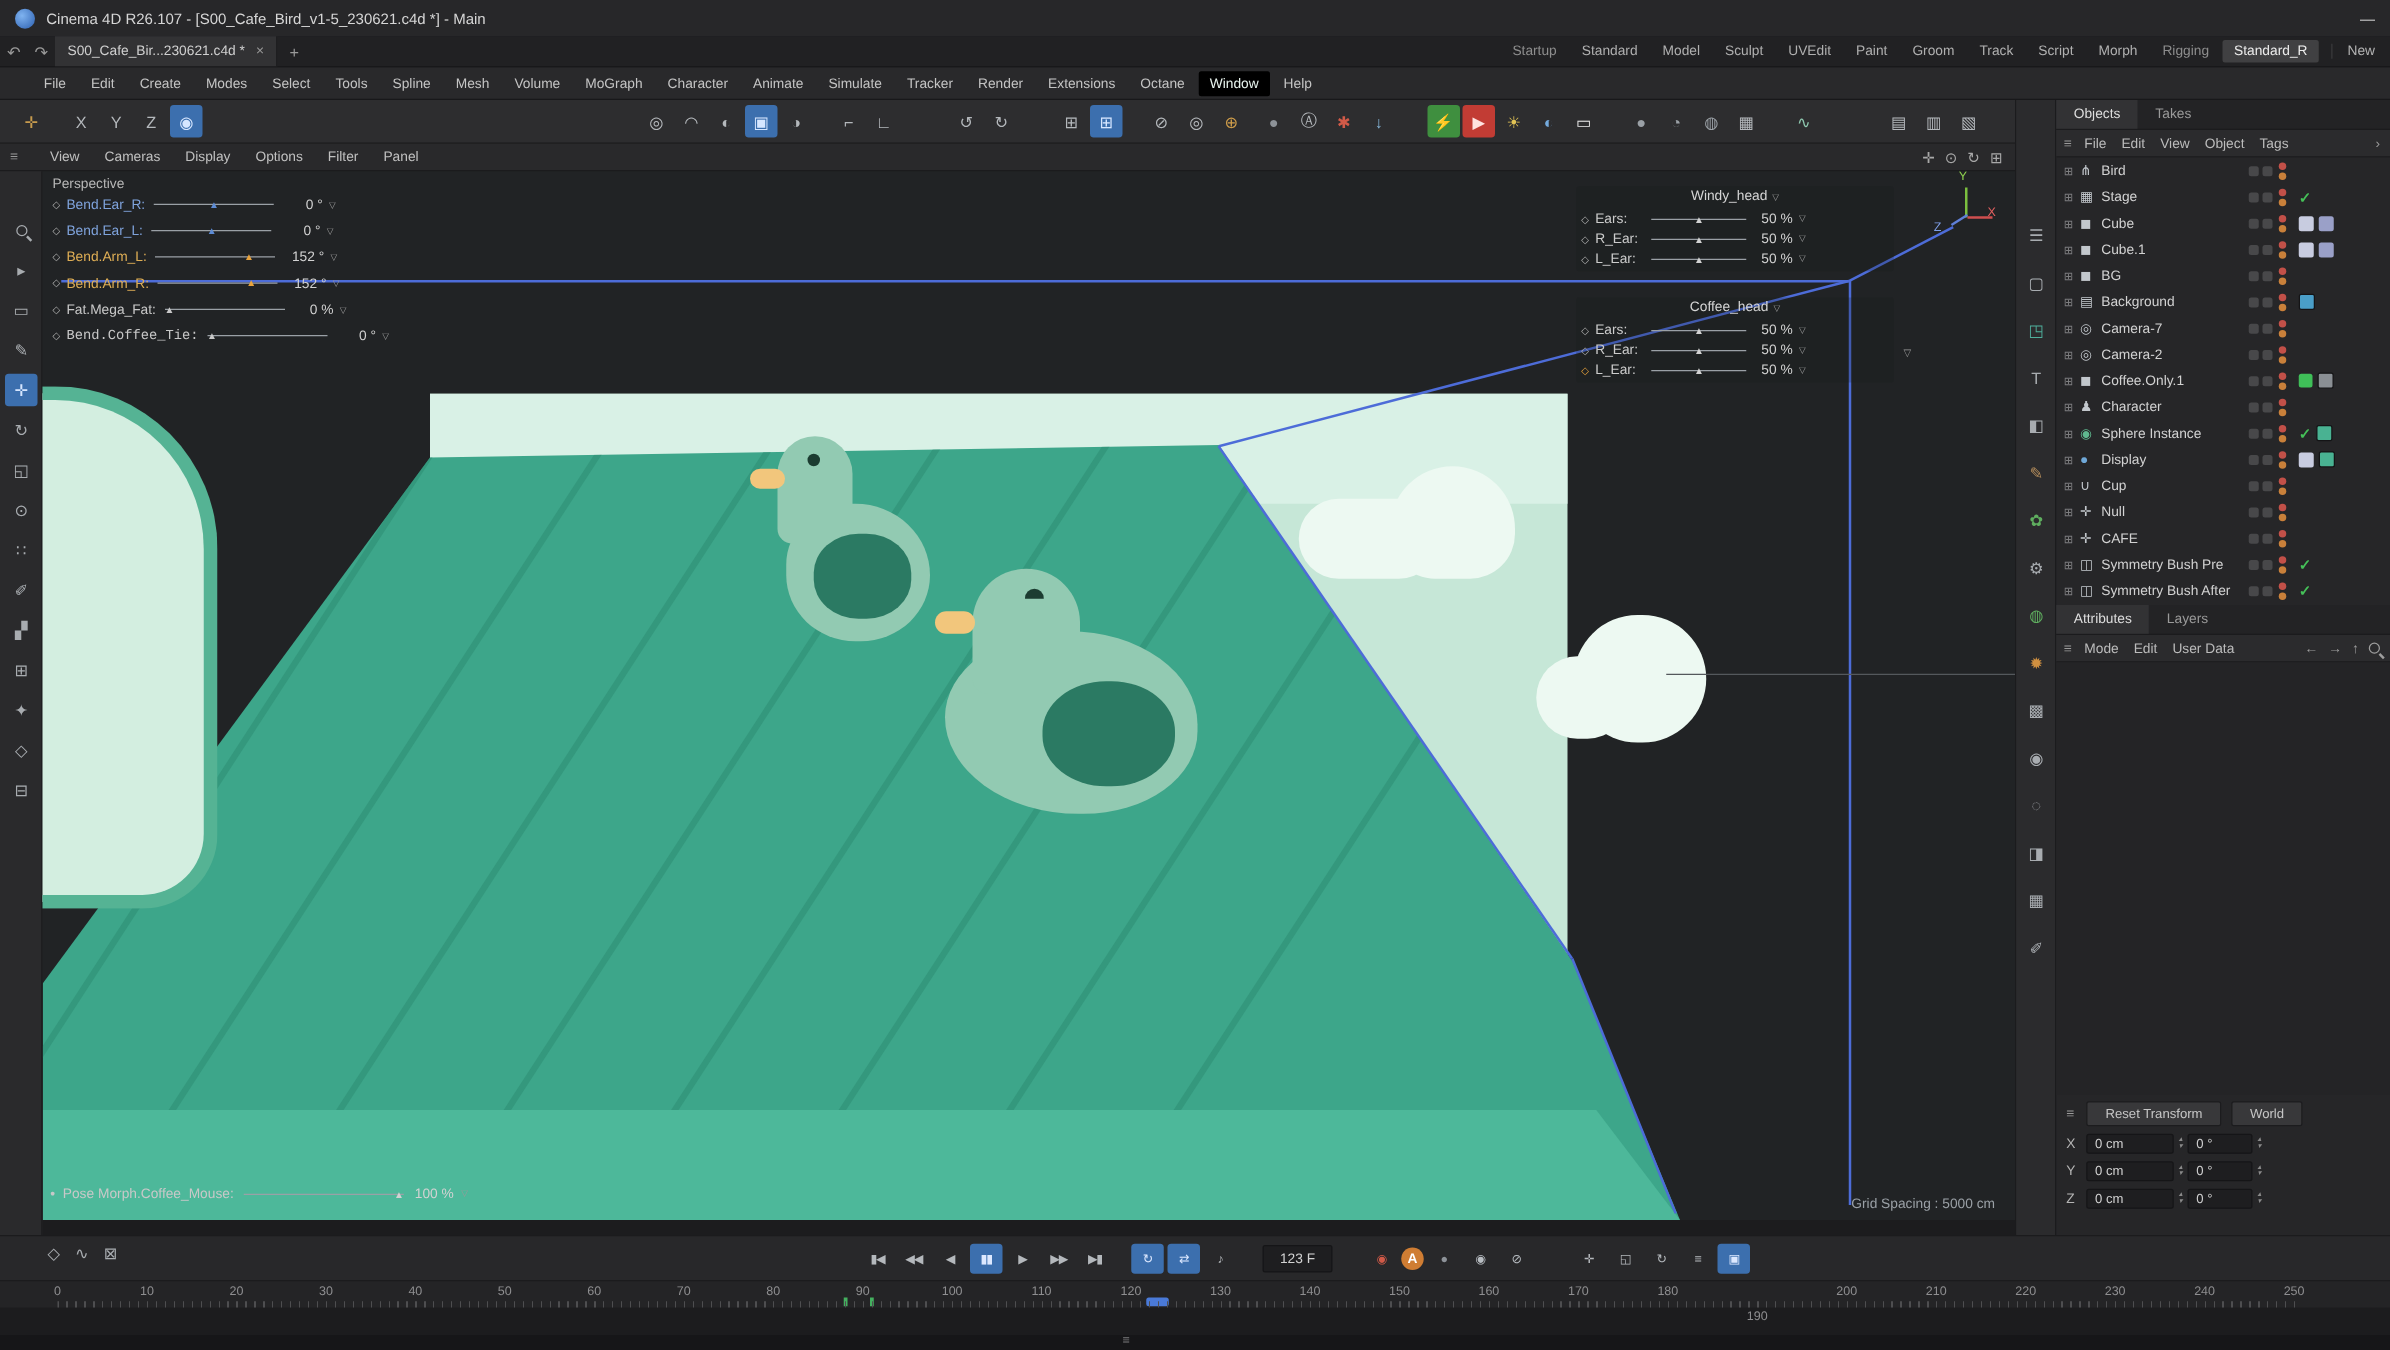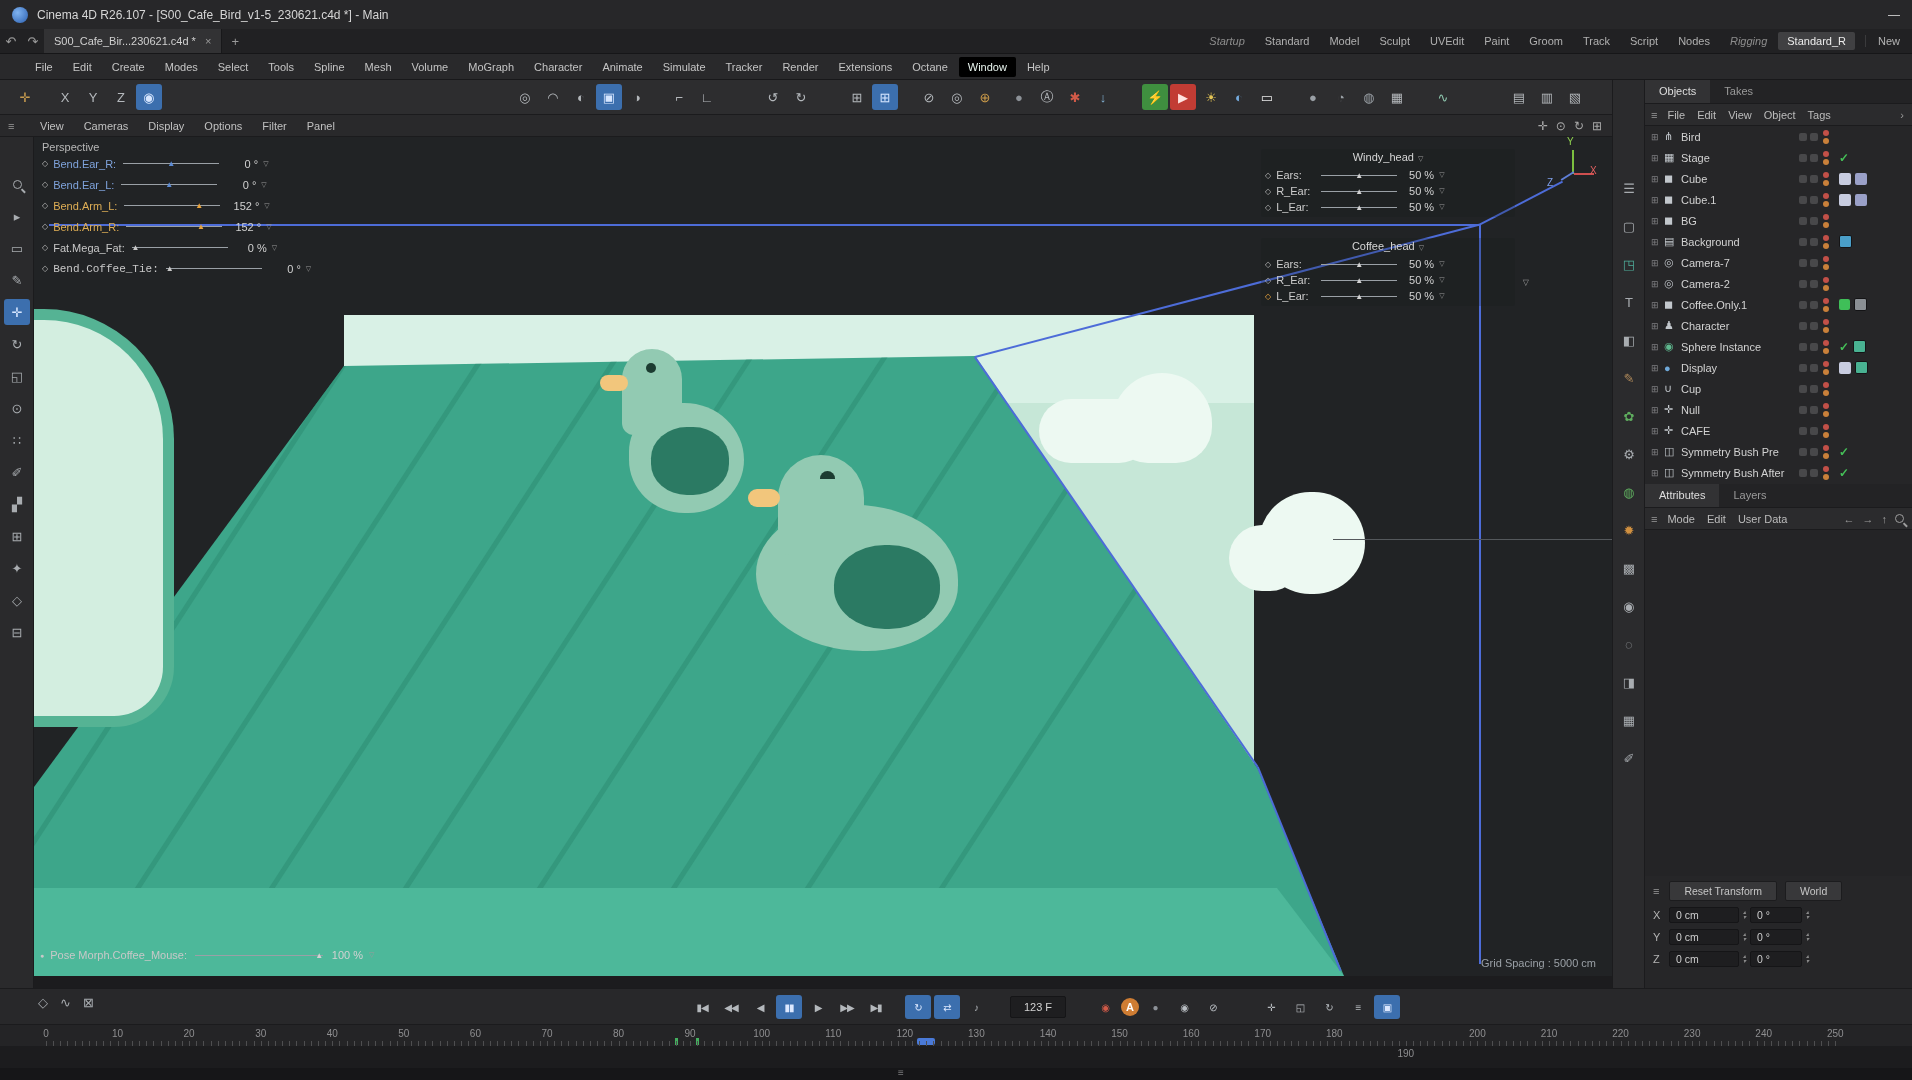--- a/index.html
+++ b/index.html
@@ -13,21 +13,21 @@
   .tb-title{color:#d6d6d6;font-size:12px}
   .tb-min{margin-left:auto;color:#cfcfcf;font-size:12px}
 
   .tabbar{position:absolute;top:29px;left:0;right:0;height:25px;background:#212123;display:flex;align-items:center;border-bottom:1px solid #161618}
   .histbtn{width:22px;text-align:center;color:#9a9a9a;font-size:13px}
   .doc-tab{display:flex;align-items:center;gap:9px;background:#323234;height:24px;padding:0 10px;color:#d0d0d0;border-right:1px solid #18181a}
   .doc-close{color:#9a9a9a}
   .tab-add{width:26px;text-align:center;color:#9a9a9a;font-size:13px}
   .layouts{margin-left:auto;display:flex;align-items:center;gap:2px;padding-right:6px}
   .layout{padding:3px 9px;color:#b0b0b0}
-  .layout.italic{font-style:italic;color:#8d8d8d}
+  .layout.italic{color:#8d8d8d}
   .layout.active{background:#404042;color:#ececec;border-radius:2px}
   .new-btn{padding:0 12px;color:#b4b4b4;border-left:1px solid #3a3a3c;margin-left:4px}
 
   .menubar{position:absolute;top:54px;left:0;right:0;height:26px;background:#29292b;display:flex;align-items:center;gap:2px;padding-left:26px;border-bottom:1px solid #18181a}
   .menu-item{padding:4px 9px;color:#c4c4c4}
   .menu-item.hl{background:#000000;color:#e9f5ef;border-radius:2px}
 
   
   .toolbar{position:absolute;top:80px;left:0;width:1612px;height:35px;background:#2d2d2f;border-bottom:1px solid #1b1b1d;display:flex;align-items:center}
   .tb-group{display:flex;gap:2px}
@@ -211,21 +211,21 @@
     <span class="layouts" id="layouts">
         <span class="layout italic">Startup</span>
         <span class="layout">Standard</span>
         <span class="layout">Model</span>
         <span class="layout">Sculpt</span>
         <span class="layout">UVEdit</span>
         <span class="layout">Paint</span>
         <span class="layout">Groom</span>
         <span class="layout">Track</span>
         <span class="layout">Script</span>
-        <span class="layout">Nodes</span>
+        <span class="layout">Morph</span>
         <span class="layout italic">Rigging</span>
         <span class="layout active">Standard_R</span>
       </span>
     <span class="new-btn">New</span>
   </div>
 
   <div class="menubar" id="menubar">
       <span class="menu-item">File</span>
       <span class="menu-item">Edit</span>
       <span class="menu-item">Create</span>

